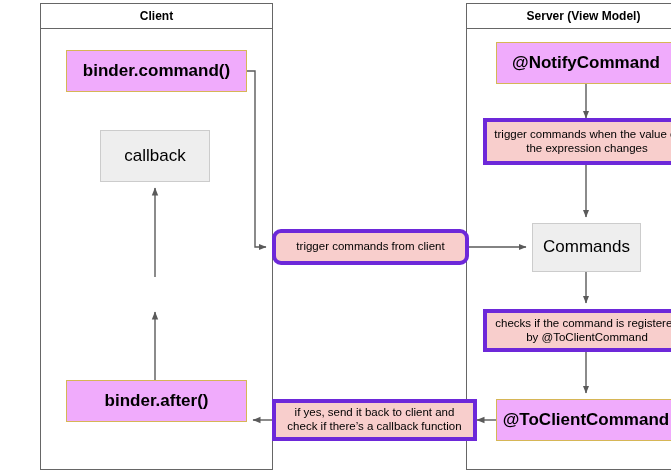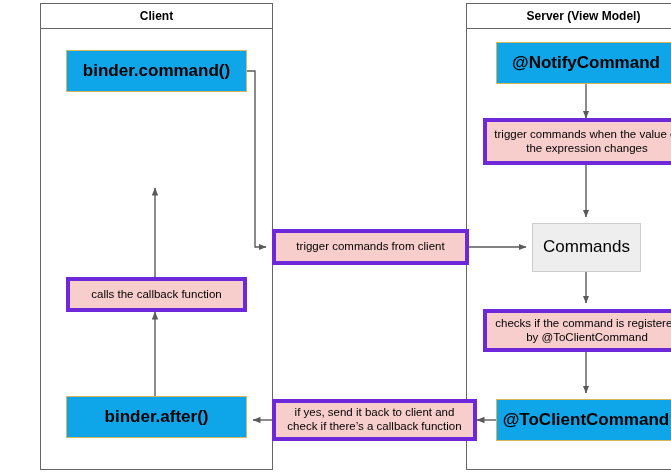--- a/index.html
+++ b/index.html
@@ -45,21 +45,21 @@
   .node {
     position: absolute;
     box-sizing: border-box;
     display: flex;
     align-items: center;
     justify-content: center;
     text-align: center;
     line-height: 1.18;
   }
   .node-yellow {
-    background: #0ea5e9;
+    background: #f0abfc;
     border: 1px solid #d6b656;
     font-size: 17px;
     font-weight: bold;
     color: #000000;
   }
   .node-grey {
     background: #eeeeee;
     border: 1px solid #cccccc;
     font-size: 17px;
     color: #000000;
@@ -118,30 +118,30 @@
 
     <path d="M120,400 L120,312" fill="none" stroke="#5a5a5a" stroke-width="1.4" marker-end="url(#arrow)"></path>
 
     <path d="M120,277 L120,188" fill="none" stroke="#5a5a5a" stroke-width="1.4" marker-end="url(#arrow)"></path>
   </svg>
 
   <div class="node node-yellow" style="left:31px; top:50px; width:181px; height:42px;">
     <span>binder.command()</span>
   </div>
 
-
-  <div class="node node-pink" style="left:31px; top:277px; width:181px; height:35px;">
-    <span>calls the callback function</span>
+  <div class="node node-grey" style="left:65px; top:130px; width:110px; height:52px;">
+    <span>callback</span>
   </div>
 
-  <div class="node node-yellow" style="left:31px; top:396px; width:181px; height:42px;justify-content:center;">
+
+  <div class="node node-yellow" style="left:31px; top:380px; width:181px; height:42px;justify-content:center;">
     <span>binder.after()</span>
   </div>
 
-  <div class="node node-pink" style="left:237px; top:229px; width:197px; height:36px;">
+  <div class="node node-pink" style="left:237px; top:229px; width:197px; height:36px;border-radius:9px;">
     <span>trigger commands from client</span>
   </div>
 
   <div class="node node-pink" style="left:237px; top:399px; width:205px; height:42px;">
     <span>if yes, send it back to client and check if there’s a callback function</span>
   </div>
 
   <div class="node node-yellow" style="left:461px; top:42px; width:180px; height:42px;justify-content:center;">
     <span>@NotifyCommand</span>
   </div>

